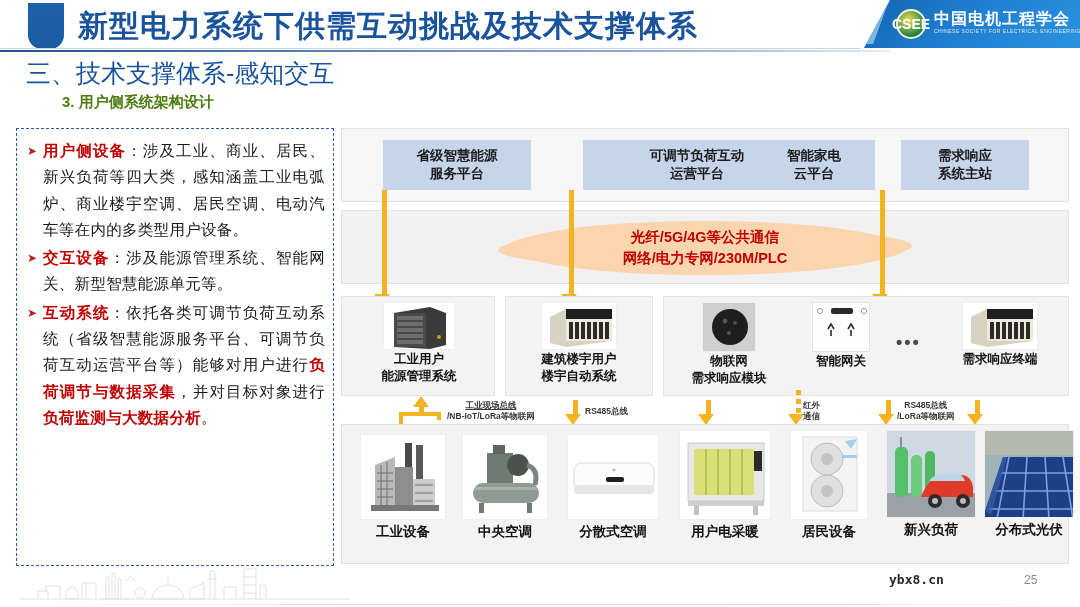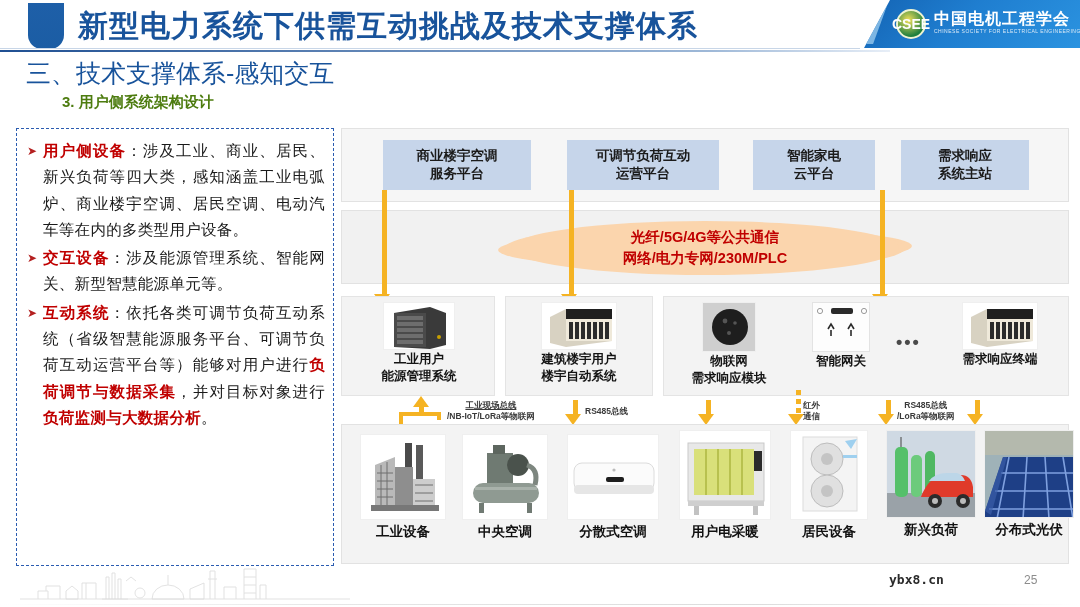--- a/index.html
+++ b/index.html
@@ -135,25 +135,25 @@
     </div>
   </div>
 </div>
 
 <div id="diagram">
 
   <div class="band" id="band-top"></div>
 
   <div class="plat" style="left:42px;width:148px;">
     <div>
-      <div>商业楼宇空调</div>
+      <div>省级智慧能源</div>
       <div>服务平台</div>
     </div>
   </div>
-  <div class="plat" style="left:226px;width:152px;">
+  <div class="plat" style="left:242px;width:180px;padding-left:24px;">
     <div>
       <div>可调节负荷互动</div>
       <div>运营平台</div>
     </div>
   </div>
   <div class="plat" style="left:412px;width:122px;">
     <div>
       <div>智能家电</div>
       <div>云平台</div>
     </div>

